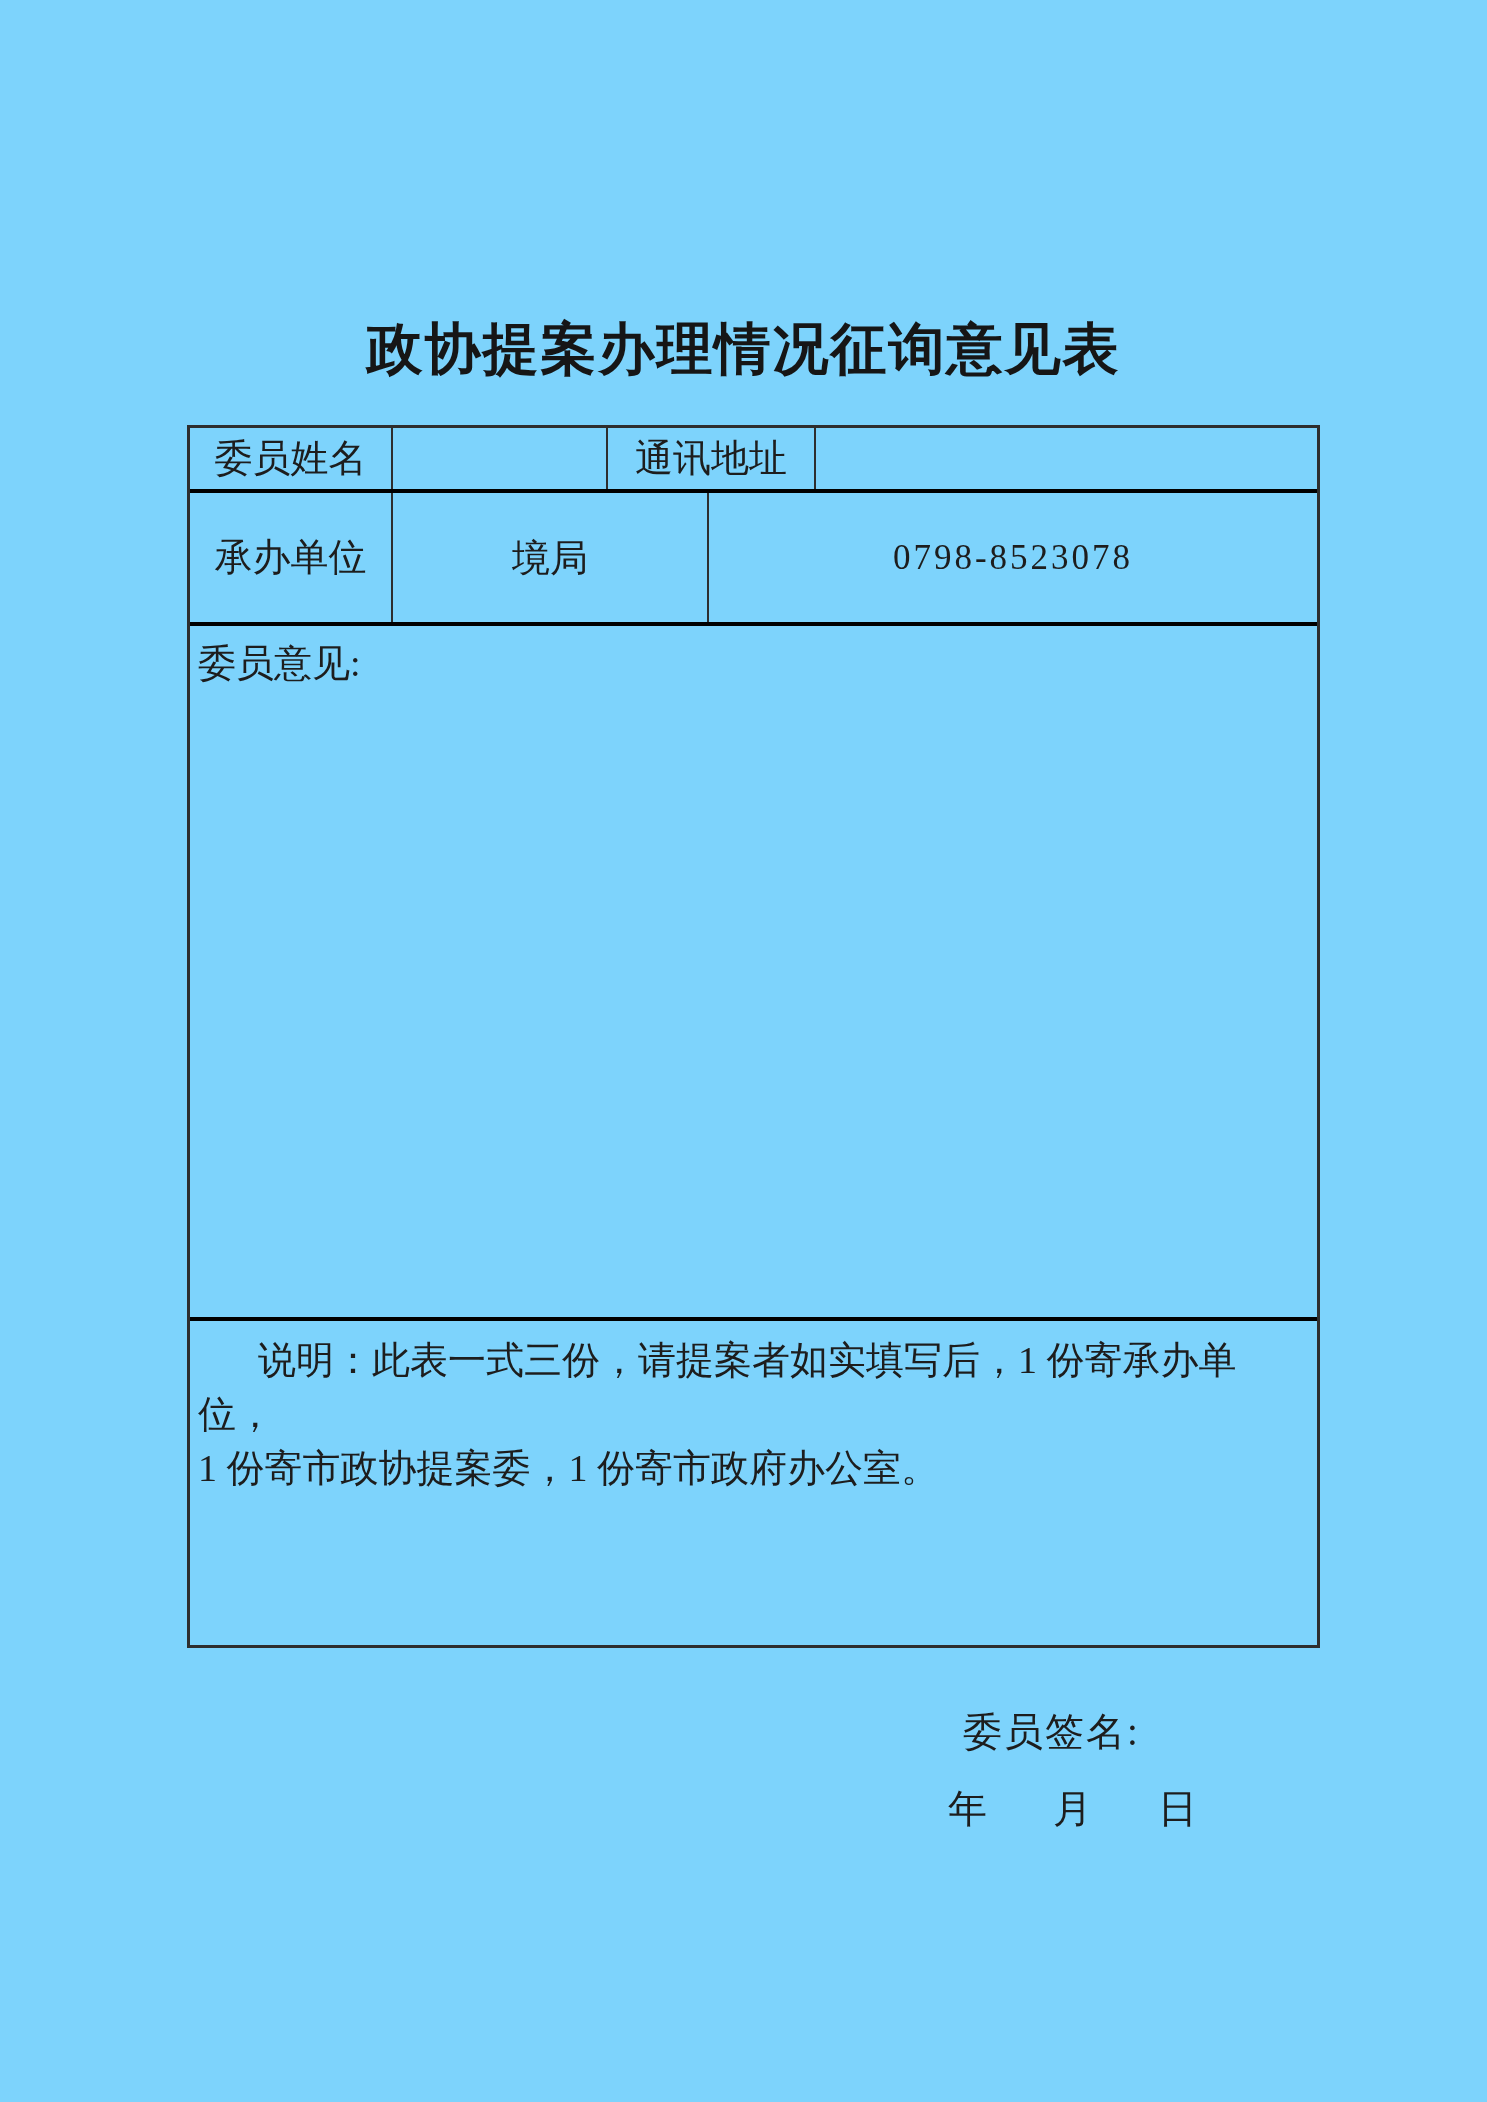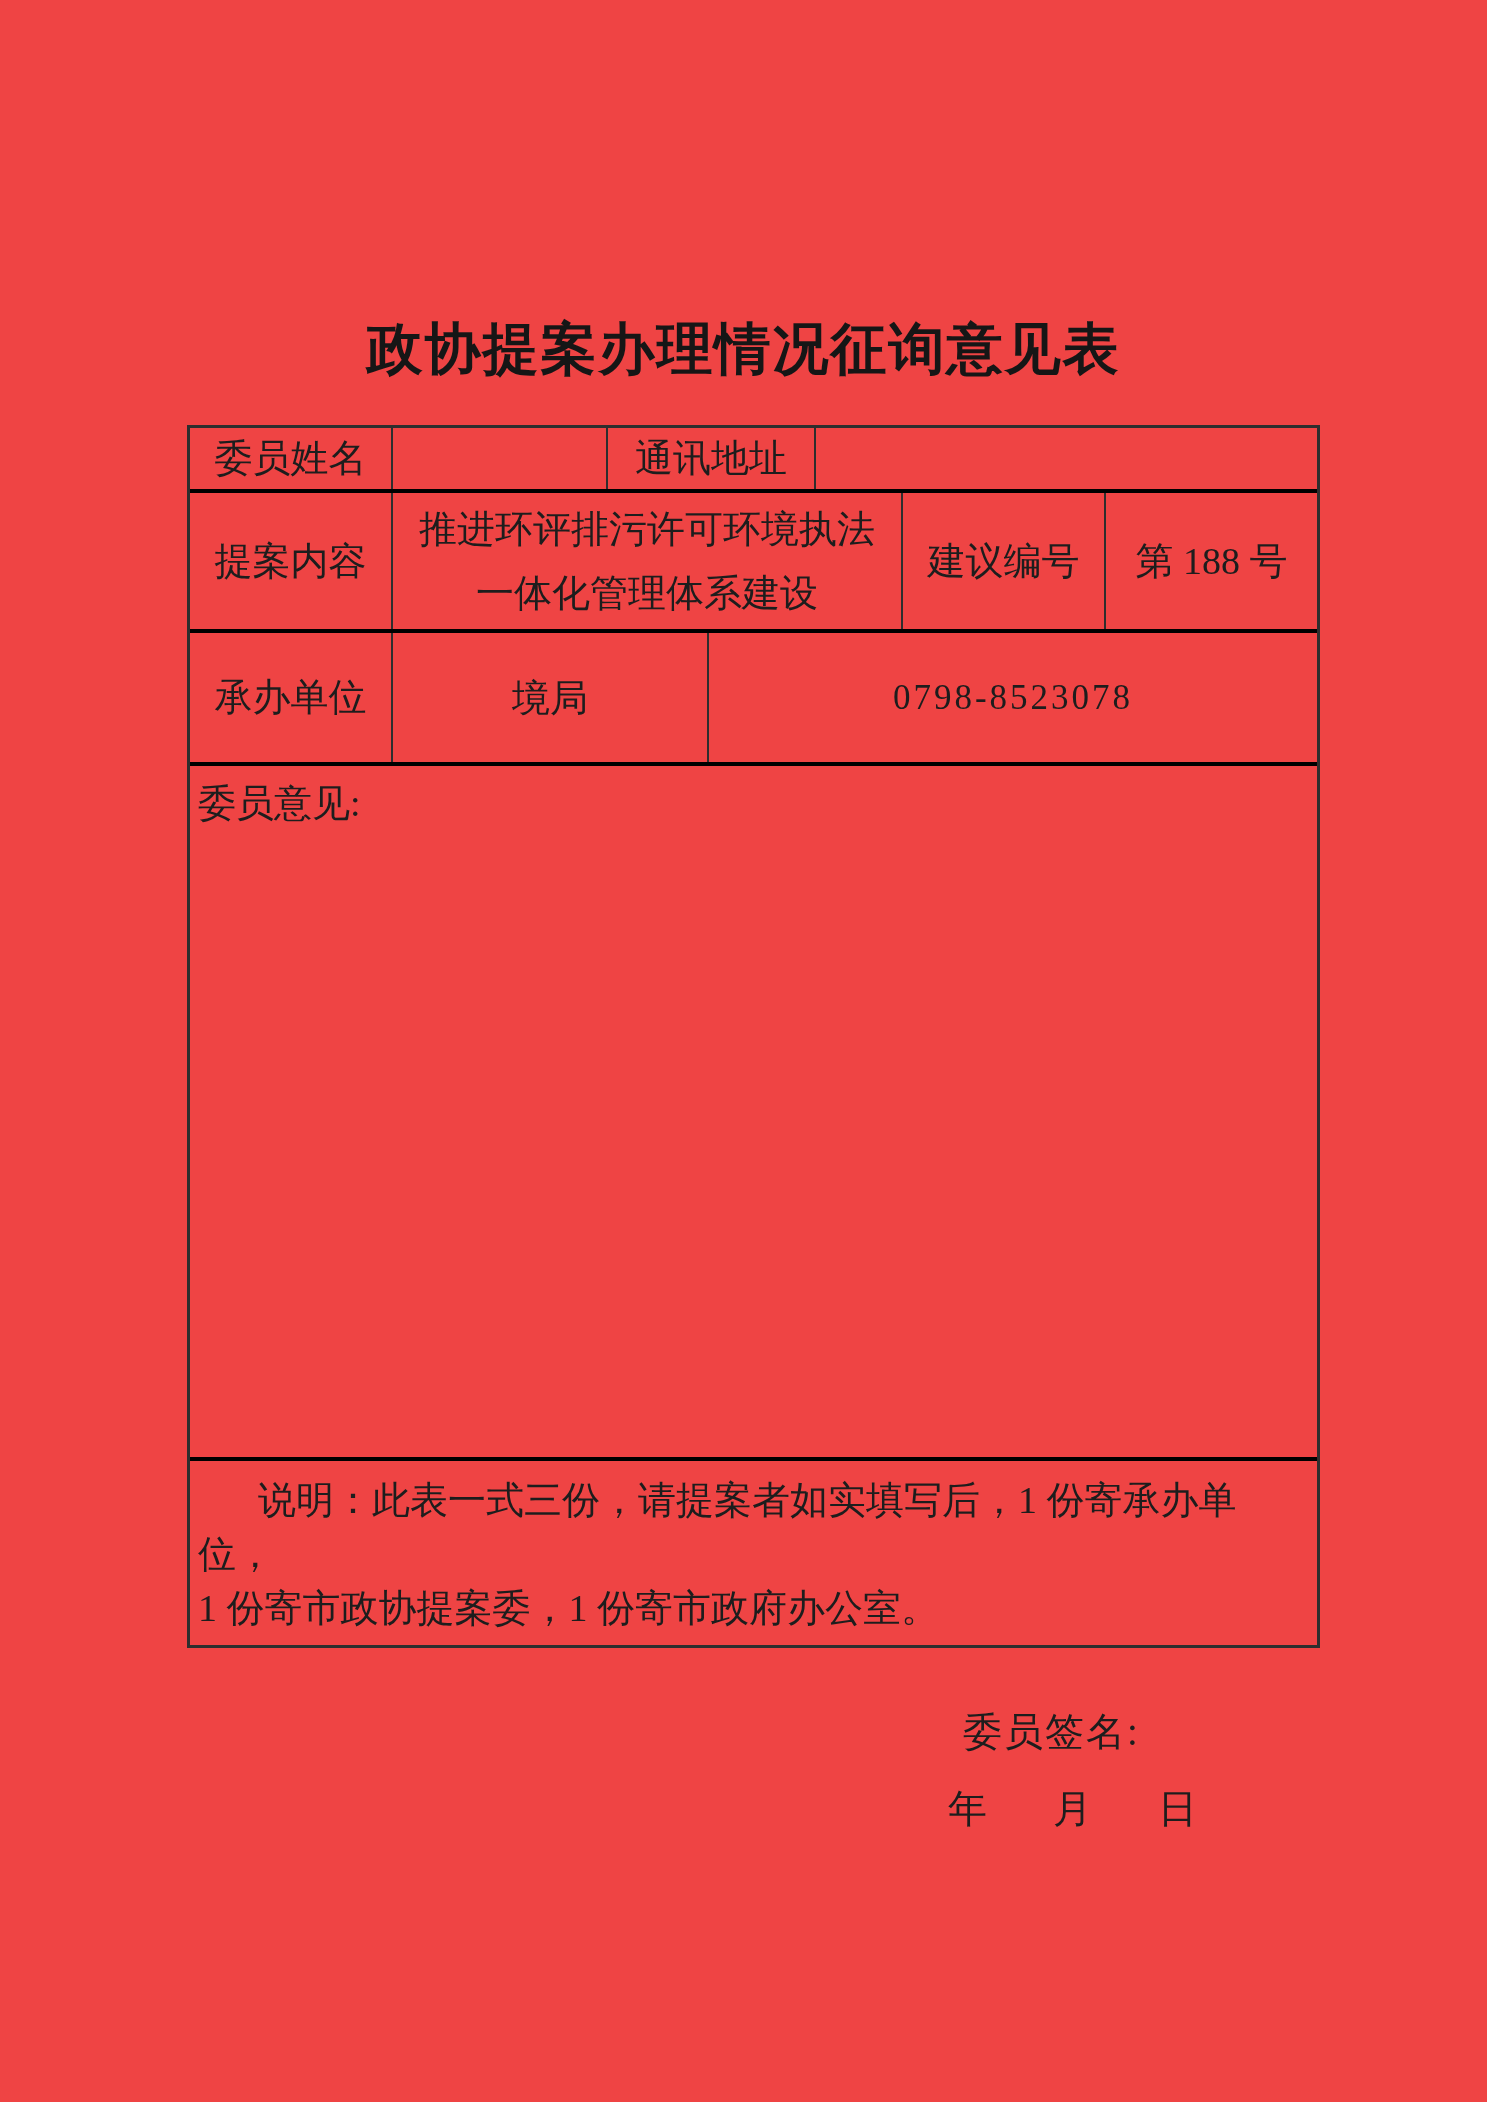--- a/index.html
+++ b/index.html
@@ -1,20 +1,20 @@
 <!DOCTYPE html>
 <html><head>
 <meta charset="utf-8">
 <style>
   html,body{margin:0;padding:0;background:#e8e8e8;}
   .page{
     position:relative;
     width:1487px;height:2102px;
     margin:0 auto;
-    background:#ef4444;
+    background:#7dd3fc;
     font-family:"Liberation Serif","DejaVu Serif",serif;
     color:#1d1d1d;
     overflow:hidden;
   }
   .title{
     position:absolute;
     left:0;top:312px;width:1487px;
     margin:0;
     text-align:center;
     font-size:56px;
@@ -94,29 +94,20 @@
 
   <div class="form-table">
 
     <div class="trow" style="height:65px">
       <div class="cell" style="width:203px">委员姓名</div>
       <div class="cell" style="width:215px"></div>
       <div class="cell" style="width:208px">通讯地址</div>
       <div class="cell lastc"></div>
     </div>
 
-    <div class="trow" style="height:140px">
-      <div class="cell" style="width:203px">提案内容</div>
-      <div class="cell two-line" style="width:510px">
-        <div>推进环评排污许可环境执法</div>
-        <div>一体化管理体系建设</div>
-      </div>
-      <div class="cell" style="width:203px">建议编号</div>
-      <div class="cell lastc">第 188 号</div>
-    </div>
 
     <div class="trow" style="height:133px">
       <div class="cell" style="width:203px">承办单位</div>
       <div class="cell two-line" style="width:316px">
         <div>境局</div>
       </div>
       <div class="cell lastc phone-num">0798-8523078</div>
     </div>
 
 

